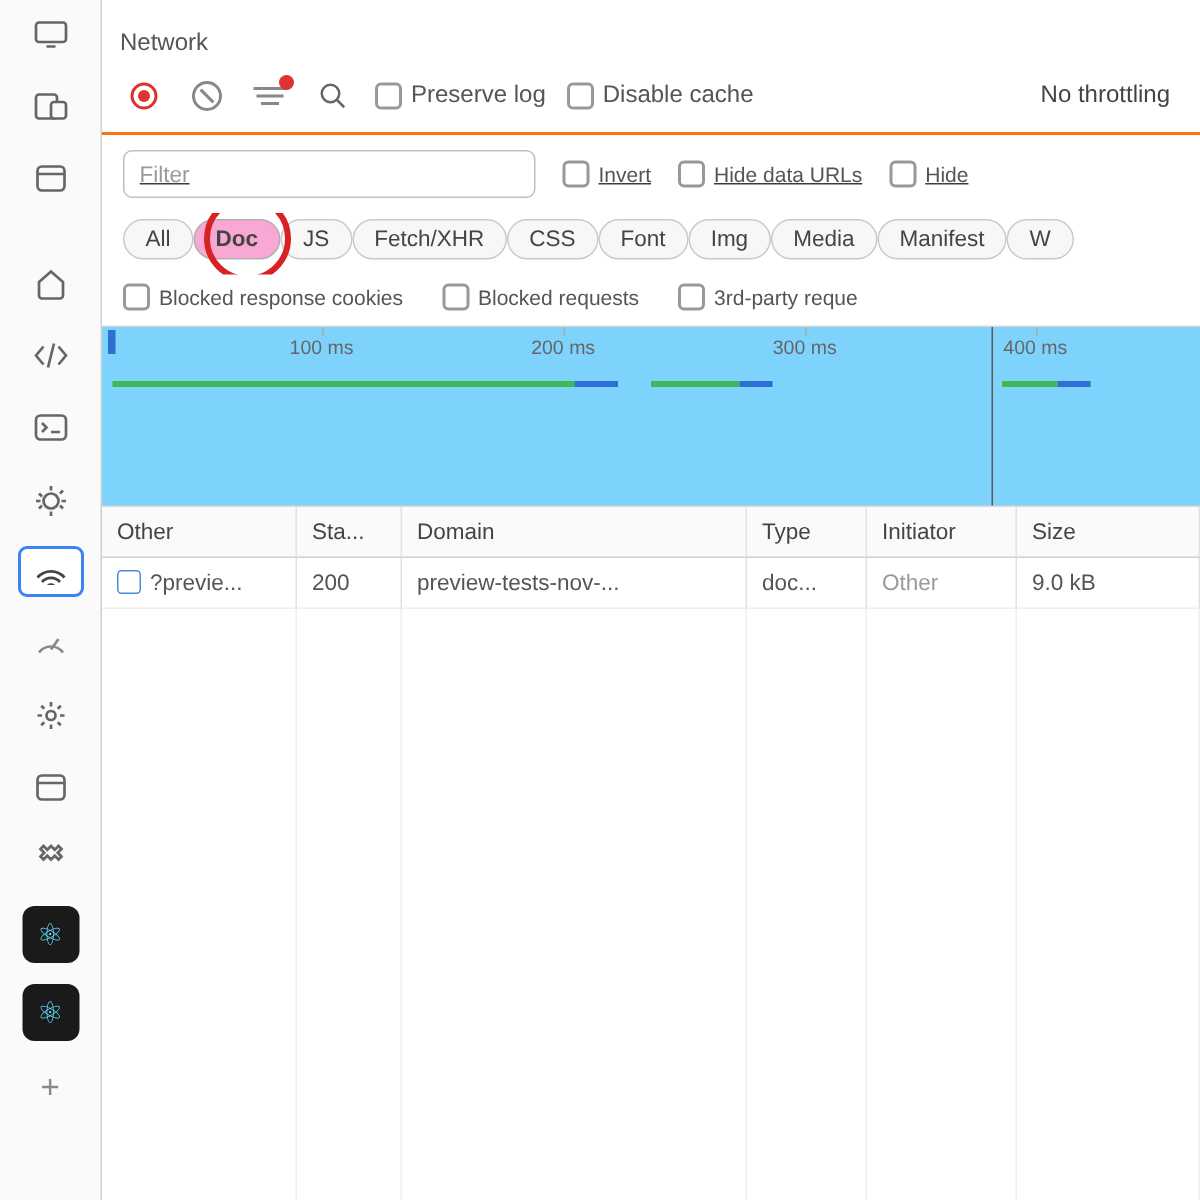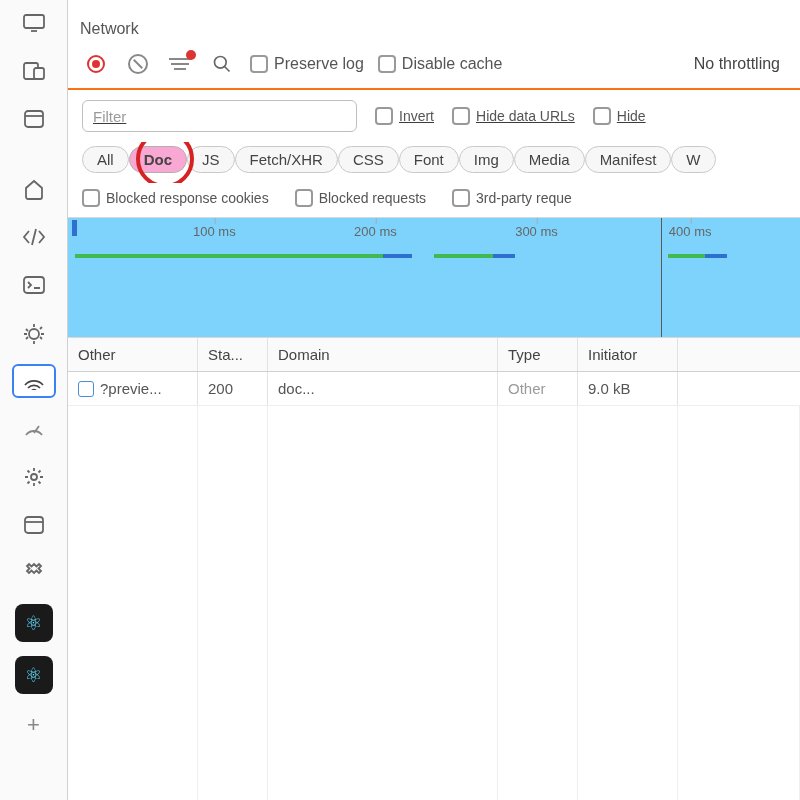--- a/index.html
+++ b/index.html
@@ -404,24 +404,26 @@
     <div class="marker" style="left:81%"></div>
   </div>
 
   <div class="net-table">
     <div class="thead">
       <div class="th">Other</div>
       <div class="th">Sta...</div>
       <div class="th">Domain</div>
       <div class="th">Type</div>
       <div class="th">Initiator</div>
+      <div class="th">Size</div>
     </div>
     <div class="trow">
       <div class="td"><span class="file-ico"></span><span>?previe...</span></div>
       <div class="td">200</div>
+      <div class="td">preview-tests-nov-...</div>
       <div class="td">doc...</div>
       <div class="td initiator">Other</div>
       <div class="td size">9.0 kB</div>
     </div>
     <div class="tbody-fill">
       <div></div>
         <div></div>
         <div></div>
         <div></div>
         <div></div>

